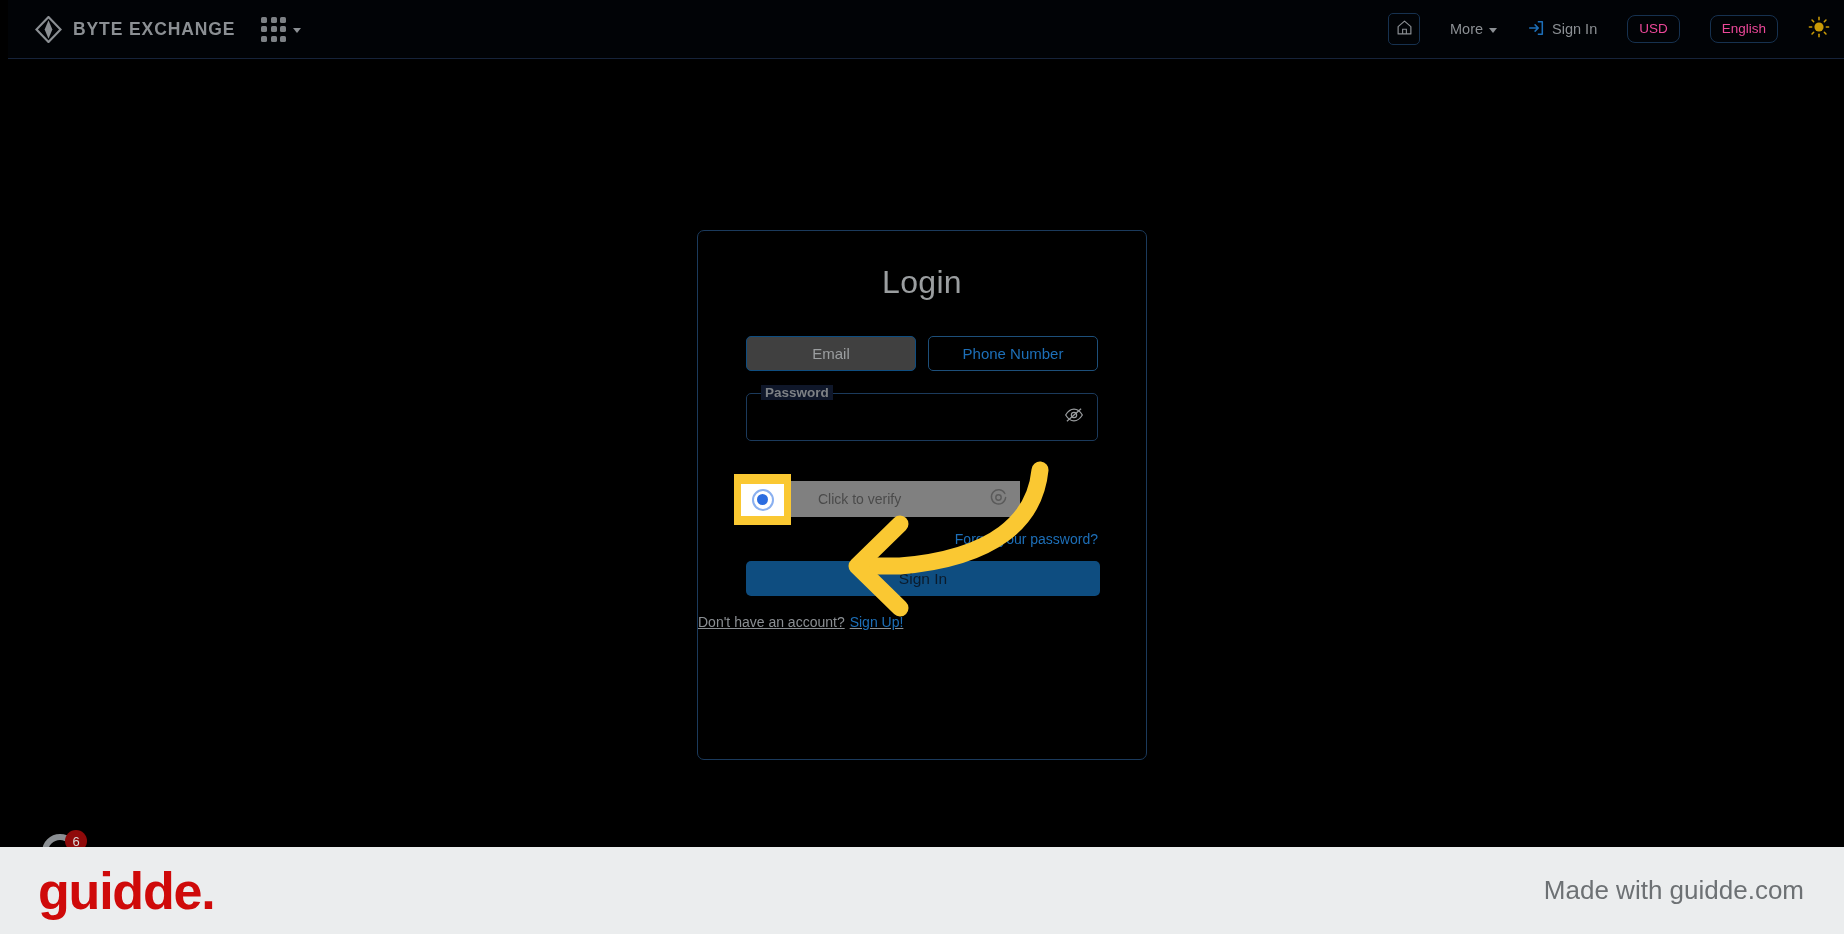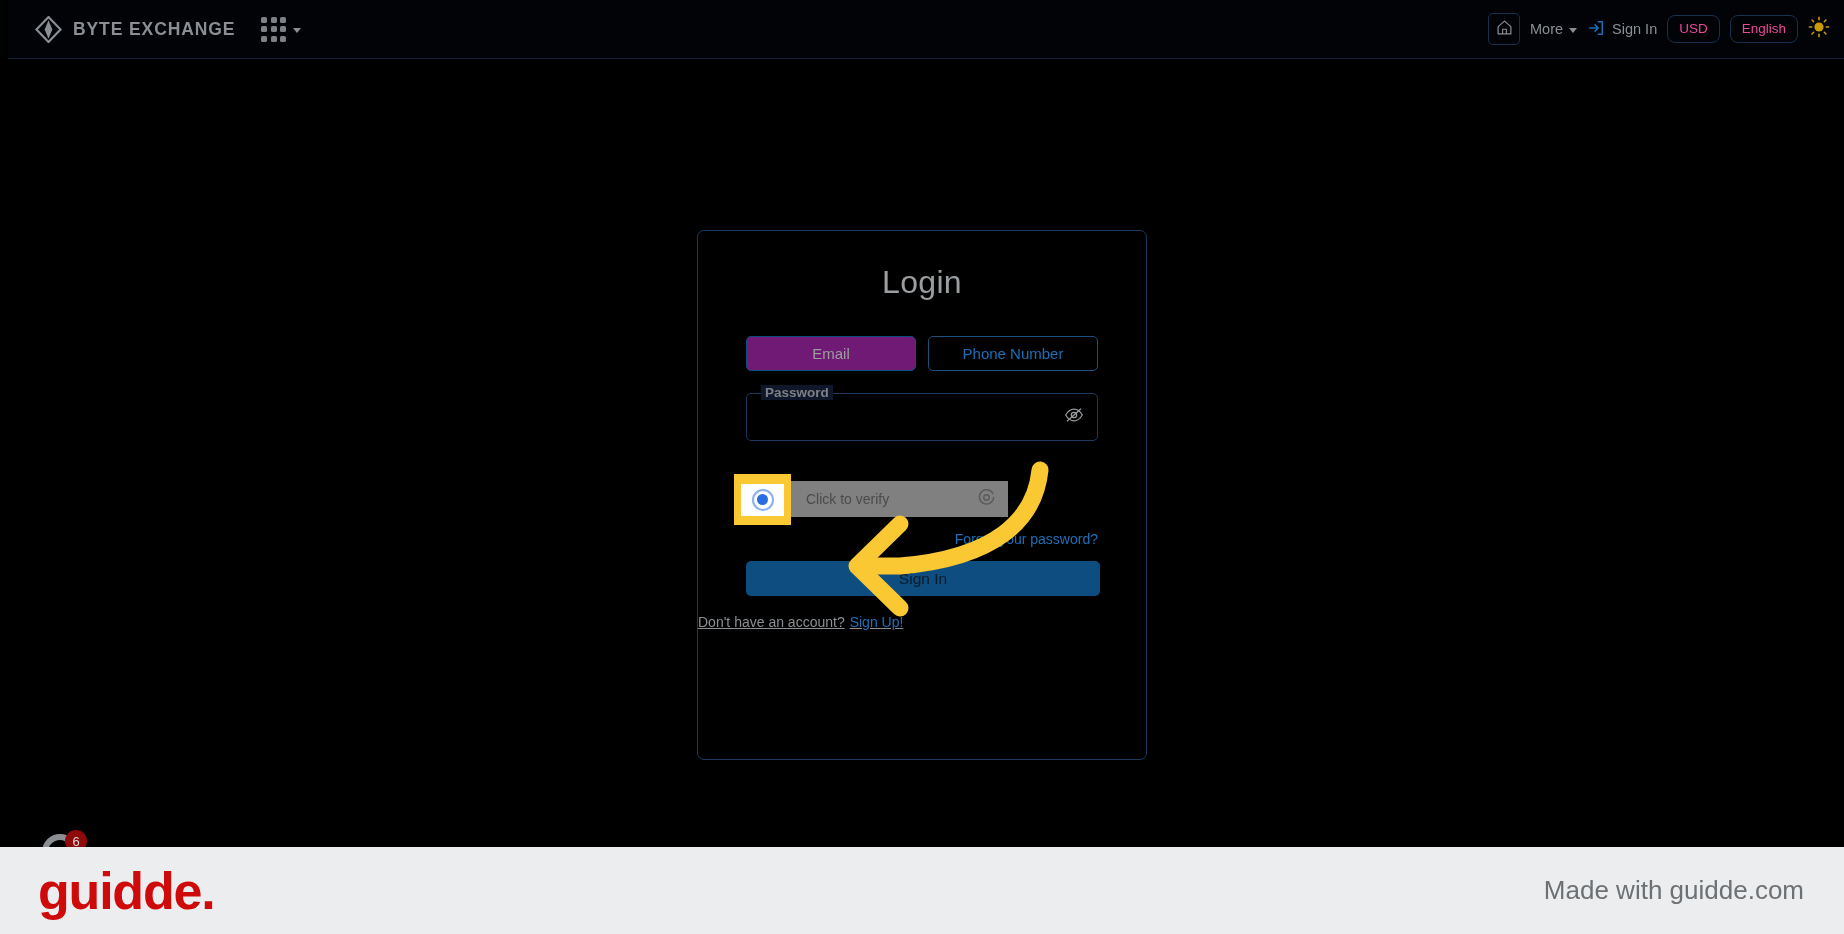--- a/index.html
+++ b/index.html
@@ -41,21 +41,21 @@
   .chev {
     width:0; height:0;
     border-left:4.5px solid transparent;
     border-right:4.5px solid transparent;
     border-top:5px solid #8b8f93;
     margin-top:2px;
   }
 
   .header-right {
     margin-left:auto; display:flex; align-items:center;
-    gap:10px; margin-right:22px;
+    gap:30px; margin-right:22px;
   }
   .icon-box {
     width:32px; height:32px; border:1px solid #16314f; border-radius:5px;
     display:flex; align-items:center; justify-content:center;
     cursor:pointer;
   }
   .more-btn {
     display:flex; align-items:center; gap:6px;
     color:#8b8f93; font-size:14.5px; cursor:pointer;
   }
@@ -90,21 +90,21 @@
     letter-spacing:0.3px;
   }
   .tabs {
     display:flex; gap:12px; margin:35px 48px 0 48px;
   }
   .tab {
     flex:1; height:35px; border-radius:5px;
     display:flex; align-items:center; justify-content:center;
     font-size:15px; cursor:pointer; user-select:none;
   }
-  .tab.active { background:#701a75; color:#9b9ea0; border:1px solid #0e4d80; }
+  .tab.active { background:#404040; color:#9b9ea0; border:1px solid #0e4d80; }
   .tab.inactive { background:transparent; color:#1d6fb8; border:1px solid #1d4f7a; }
 
   .field {
     position:relative; margin:22px 48px 0 48px;
     height:48px; border:1px solid #1b3a5c; border-radius:5px;
   }
   .field-floating {
     position:absolute; left:14px; top:-9px;
     background:#0f172a; padding:0 4px;
     color:#7d8185; font-size:13.5px; pointer-events:none;font-weight:bold;
@@ -115,21 +115,21 @@
     padding:0 44px 0 14px; font-family:"Liberation Sans", sans-serif;
   }
   .eye-btn {
     position:absolute; right:11px; top:50%; transform:translateY(-50%);
     width:24px; height:24px; display:flex; align-items:center;
     justify-content:center; cursor:pointer;
   }
 
   
   .captcha {
-    position:absolute; left:48px; top:250px;
+    position:absolute; left:60px; top:250px;
     width:262px; height:36px;
     background:#808080; display:flex; align-items:center;
   }
   .captcha-box-hl {
     position:absolute; left:36px; top:243px;
     width:57px; height:51px; background:#fac832;
     display:flex; align-items:center; justify-content:center;
     cursor:pointer;
   }
   .captcha-check {

